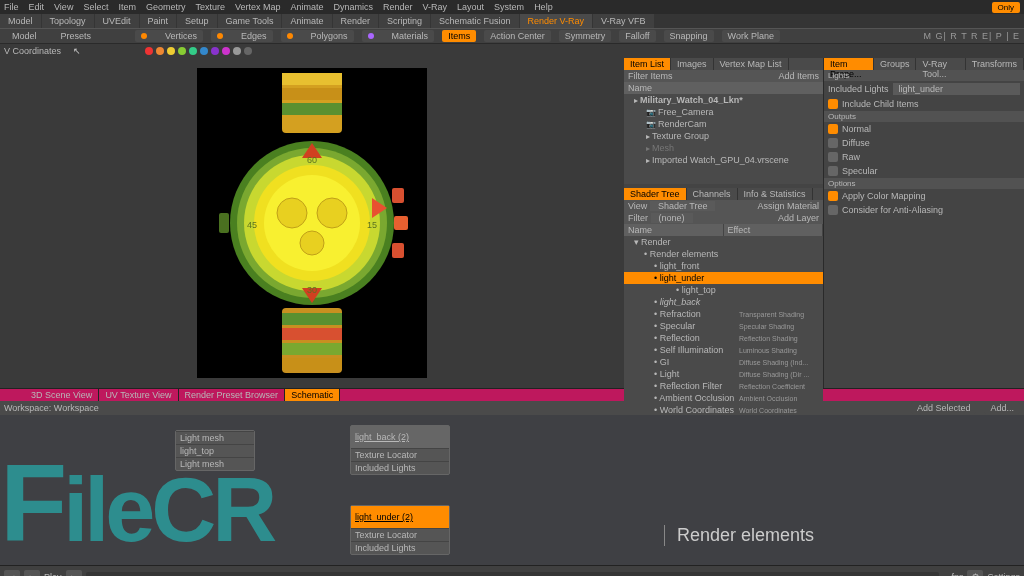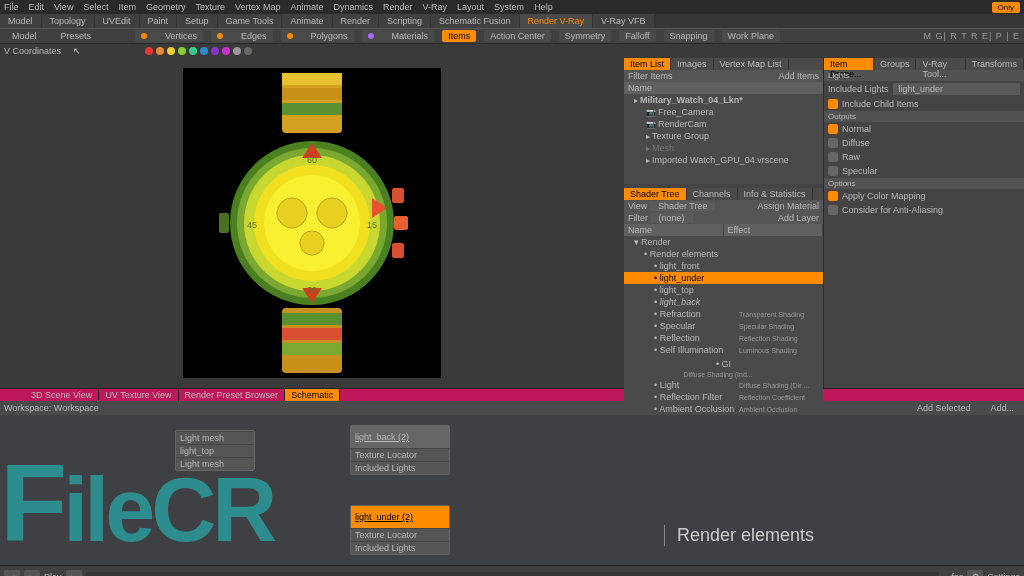--- a/index.html
+++ b/index.html
@@ -18,21 +18,21 @@
 .tool-btn { padding: 1px 6px; background: #4a4a4a; border-radius: 2px; cursor: pointer; display: flex; align-items: center; gap: 18px; }
 .tool-btn.orange { background: #ff8c00; color: #000; }
 .dot { width: 6px; height: 6px; border-radius: 50%; display: inline-block; }
 
 .secondary-bar { background: #3a3a3a; height: 14px; display: flex; align-items: center; padding: 0 4px; gap: 4px; }
 .dots-row { display: flex; gap: 3px; padding-left: 60px; }
 .cdot { width: 8px; height: 8px; border-radius: 50%; }
 
 .main-area { display: flex; height: 330px; }
 .viewport { flex: 1; background: #3a3a3a; position: relative; display: flex; align-items: center; justify-content: center; }
-.watch-render { width: 258px; height: 310px; background: #000; position: relative; }
+.watch-render { width: 230px; height: 310px; background: #000; position: relative; }
 
 .right-panels { width: 400px; display: flex; background: #444; }
 .panel-left { width: 200px; border-right: 1px solid #2a2a2a; }
 .panel-right { width: 200px; }
 
 .panel-tabs { background: #4a4a4a; height: 12px; display: flex; font-size: 8px; }
 .ptab { padding: 1px 6px; border-right: 1px solid #333; cursor: pointer; }
 .ptab.active { background: #ff8c00; color: #000; }
 
 .panel-header { background: #555; height: 12px; display: flex; align-items: center; padding: 0 4px; font-size: 8px; justify-content: space-between; }
@@ -273,21 +273,21 @@
               <span style="flex: 1 1 0%;">• light_front</span>
               <span style="width: 80px; font-size: 7px; color: rgb(153, 153, 153);"></span>
             </div>
             <div class="tree-row selected" style="display: flex;">
               <span style="width: 24px; display: inline-block;"></span>
               <span style="flex: 1 1 0%;">• light_under</span>
               <span style="width: 80px; font-size: 7px; color: rgb(0, 0, 0);"></span>
             </div>
             <div class="tree-row" style="display: flex;">
               <span style="width: 24px; display: inline-block;"></span>
-              <span style="flex: 1 1 0%;">• light_top</span>
+              <span style="flex: 1 1 0%; margin-left: 22px;">• light_top</span>
               <span style="width: 80px; font-size: 7px; color: rgb(153, 153, 153);"></span>
             </div>
             <div class="tree-row" style="display: flex;">
               <span style="width: 24px; display: inline-block;"></span>
               <span style="flex: 1 1 0%; font-style: italic;">• light_back</span>
               <span style="width: 80px; font-size: 7px; color: rgb(153, 153, 153);"></span>
             </div>
             <div class="tree-row" style="display: flex;">
               <span style="width: 24px; display: inline-block;"></span>
               <span style="flex: 1 1 0%;">• Refraction</span>
@@ -301,21 +301,21 @@
             <div class="tree-row" style="display: flex;">
               <span style="width: 24px; display: inline-block;"></span>
               <span style="flex: 1 1 0%;">• Reflection</span>
               <span style="width: 80px; font-size: 7px; color: rgb(153, 153, 153);">Reflection Shading</span>
             </div>
             <div class="tree-row" style="display: flex;">
               <span style="width: 24px; display: inline-block;"></span>
               <span style="flex: 1 1 0%;">• Self Illumination</span>
               <span style="width: 80px; font-size: 7px; color: rgb(153, 153, 153);">Luminous Shading</span>
             </div>
-            <div class="tree-row" style="display: flex; flex-direction: column;">
+            <div class="tree-row" style="display: flex;">
               <span style="width: 24px; display: inline-block;"></span>
               <span style="flex: 1 1 0%;">• GI</span>
               <span style="width: 80px; font-size: 7px; color: rgb(153, 153, 153);">Diffuse Shading (Ind...</span>
             </div>
             <div class="tree-row" style="display: flex;">
               <span style="width: 24px; display: inline-block;"></span>
               <span style="flex: 1 1 0%;">• Light</span>
               <span style="width: 80px; font-size: 7px; color: rgb(153, 153, 153);">Diffuse Shading (Dir ...</span>
             </div>
             <div class="tree-row" style="display: flex;">

